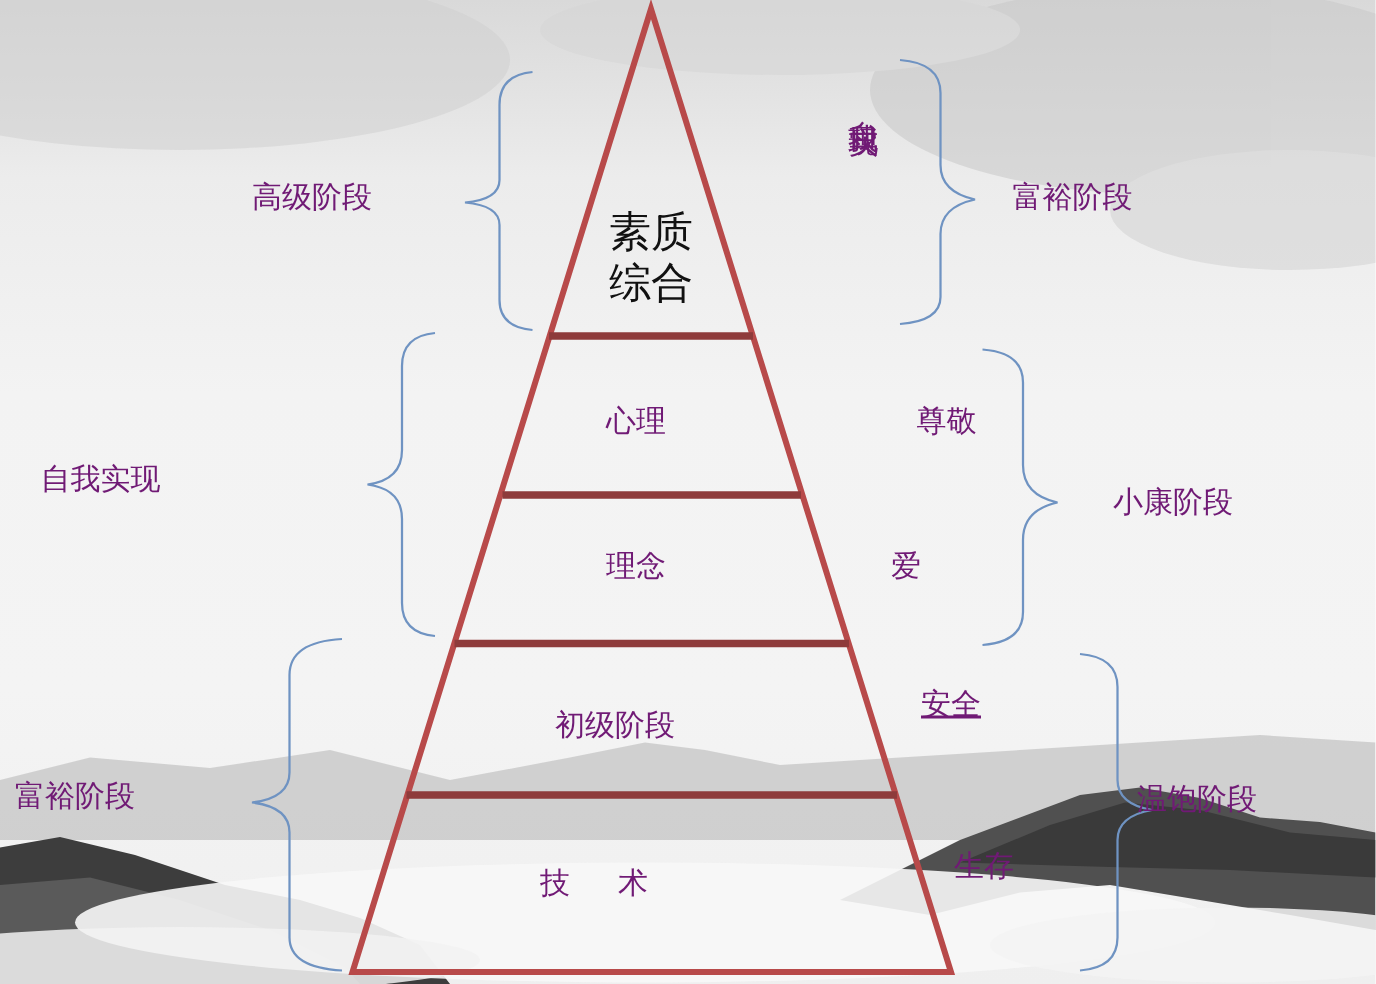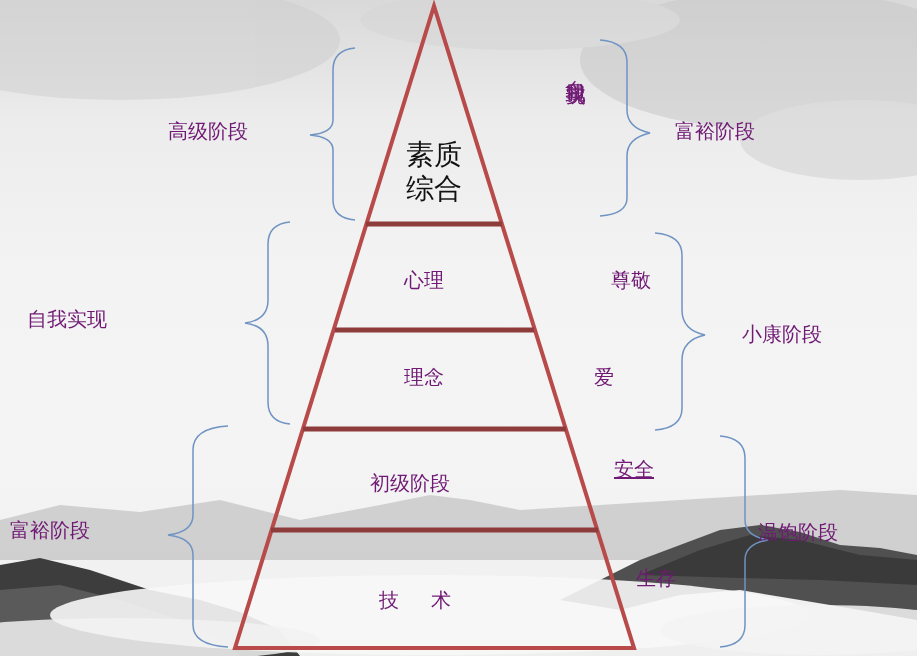--- a/index.html
+++ b/index.html
@@ -67,19 +67,19 @@
 <div class="lbl serif" style="left:742px; top:324px;">小康阶段</div>
 <div class="lbl" style="left:758px; top:522px;">温饱阶段</div>
 
 <div class="stack" style="left:398px; top:138px; width:72px;">
   <div>素质</div>
   <div>综合</div>
 </div>
 <div class="lbl" style="left:404px; top:270px;">心理</div>
 <div class="lbl" style="left:404px; top:367px;text-align:right;">理念</div>
 <div class="lbl" style="left:370px; top:473px;">初级阶段</div>
-<div class="lbl" style="left:379px; top:578px; letter-spacing:6px;margin-top:12px;">技　术</div>
+<div class="lbl" style="left:360px; top:578px; letter-spacing:6px;">技　术</div>
 
 <div class="lbl serif vert" style="left:566px; top:64px;">自我实现</div>
 <div class="lbl" style="left:563px; top:270px;margin-left:48px;">尊敬</div>
 <div class="lbl" style="left:594px; top:367px;">爱</div>
 <div class="lbl" style="left:614px; top:459px;text-decoration:underline;">安全</div>
 <div class="lbl" style="left:636px; top:568px;font-family:Liberation Serif, serif;">生存</div>
 
 </body></html>

